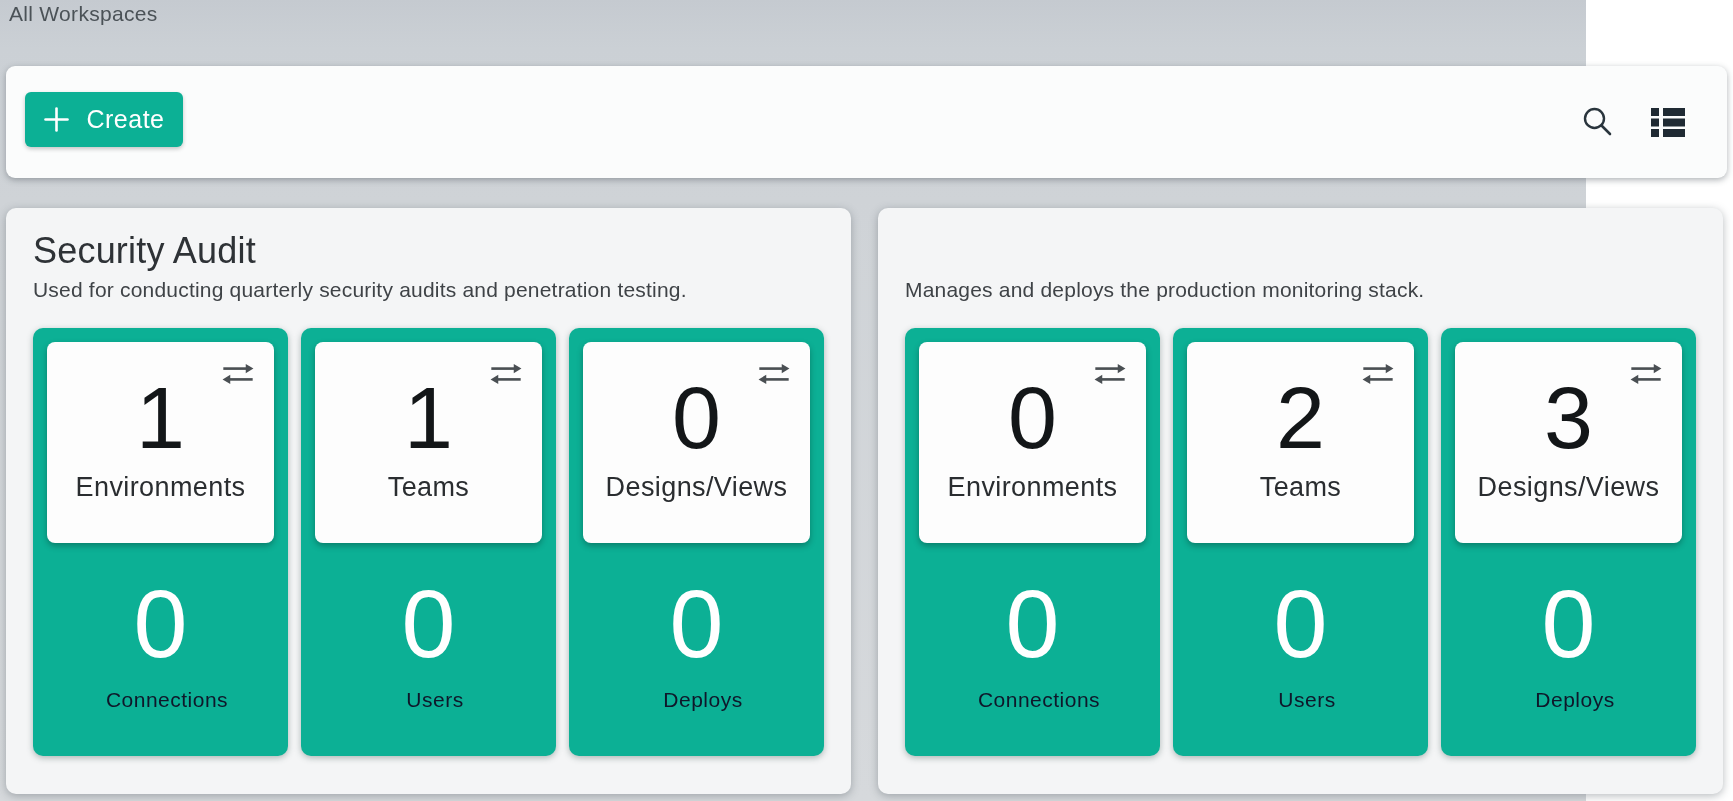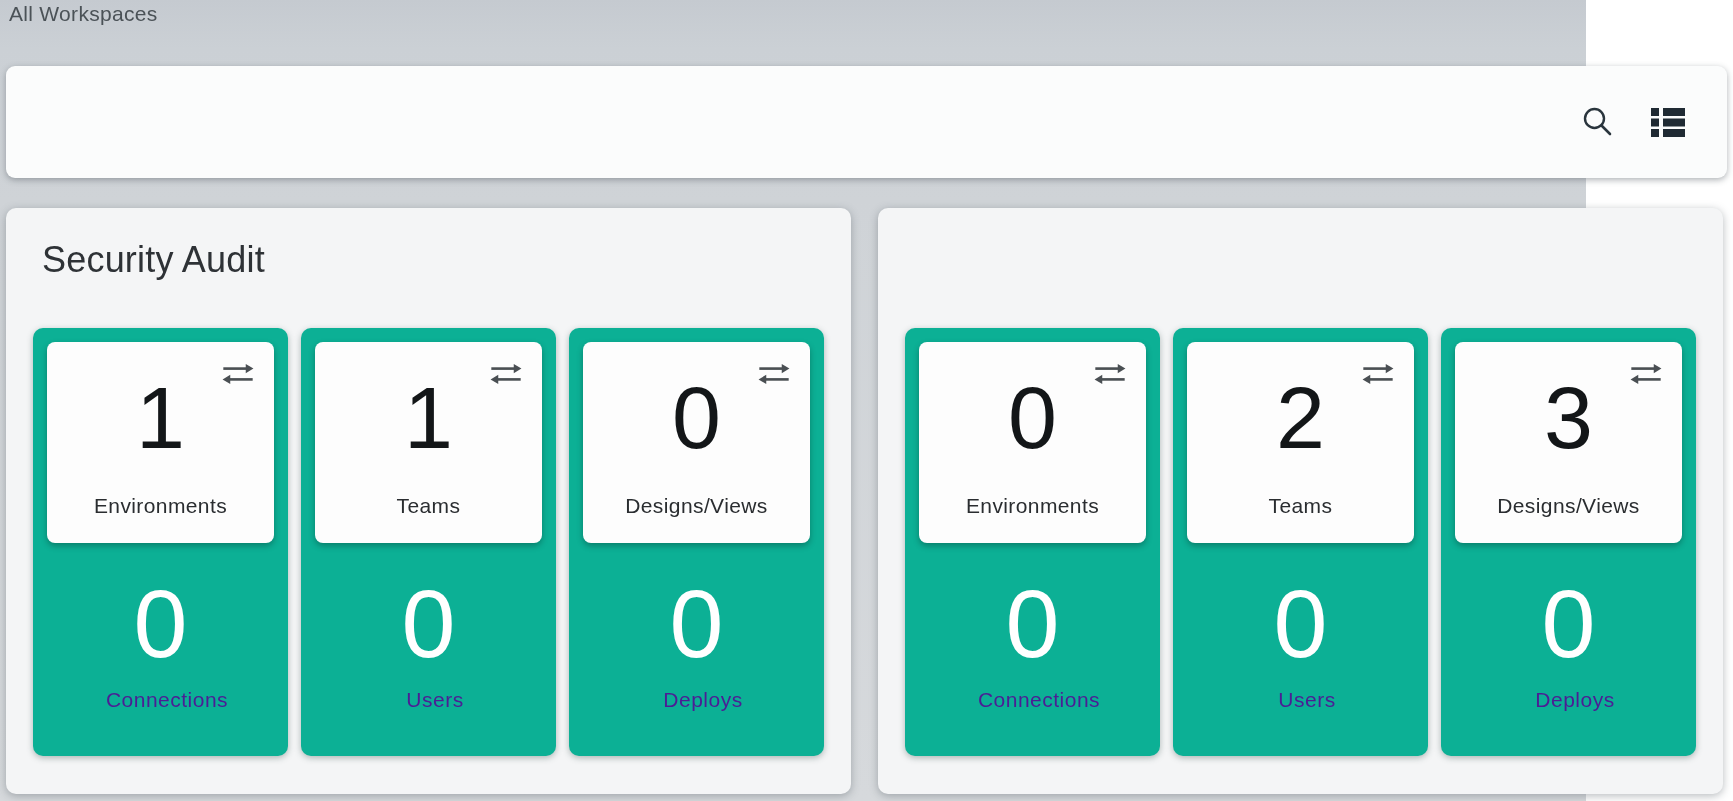--- a/index.html
+++ b/index.html
@@ -41,21 +41,21 @@
   .cards {
     position: absolute; left: 6px; top: 208px; width: 1717px; height: 586px;
     display: flex; gap: 27px;
   }
   .ws-card {
     position: relative; flex: 1; height: 586px;
     background: #f4f5f6; border-radius: 10px;
     box-shadow: 0 2px 8px rgba(75,84,92,0.40);
   }
   .ws-name {
-    position: absolute; top: 22px; left: 27px; margin: 9px;
+    position: absolute; top: 22px; left: 27px; margin: 0;
     font-size: 36px; font-weight: 500; color: #2e3236; letter-spacing: 0.2px;
   }
   .ws-desc {
     position: absolute; top: 70px; left: 27px; margin: 0;
     font-size: 21px; font-weight: 400; color: #3f4347; letter-spacing: 0.2px;
   }
   .tiles {
     position: absolute; top: 120px; left: 27px; right: 27px; height: 428px;
     display: flex; gap: 13px;
   }
@@ -67,40 +67,49 @@
     position: absolute; top: 14px; left: 14px; right: 14px; height: 201px;
     background: #fdfdfd; border-radius: 8px;
     box-shadow: 0 3px 6px rgba(0,0,0,0.28);
   }
   .swap { position: absolute; top: 20px; right: 19px; cursor: pointer; }
   .num-top {
     position: absolute; top: 32px; left: 0; right: 0; text-align: center;
     font-size: 88px; line-height: 1; color: #131618; font-weight: 400;
   }
   .lbl-top {
-    position: absolute; bottom: 25px; left: 0; right: 0; text-align: center;
-    font-size: 21px; color: #2a2d30; letter-spacing: 0.4px;
+    position: absolute; bottom: 40px; left: 0; right: 0; text-align: center;
+    font-size: 27px; color: #2a2d30; letter-spacing: 0.4px;
   }
   .num-bottom {
     position: absolute; top: 247px; left: 0; right: 0; text-align: center;
     font-size: 97px; line-height: 1; color: #ffffff; font-weight: 400;
   }
   .lbl-bottom {
     position: absolute; top: 360px; left: 13px; right: 0; text-align: center;
-    font-size: 21px; color: #4c1d95; letter-spacing: 0.5px;
+    font-size: 21px; color: #0f172a; letter-spacing: 0.5px;
   }
 </style>
 </head>
 <body>
 
 <div class="page">
 
   <div class="page-title">All Workspaces</div>
 
   <div class="toolbar">
+    <button class="create-btn">
+      <span style="display:flex">
+        <svg width="27" height="27" viewBox="0 0 27 27">
+          <line x1="13.5" y1="2.5" x2="13.5" y2="24.5" stroke="#ffffff" stroke-width="2.6" stroke-linecap="round"></line>
+          <line x1="2.5" y1="13.5" x2="24.5" y2="13.5" stroke="#ffffff" stroke-width="2.6" stroke-linecap="round"></line>
+        </svg>
+      </span>
+      <span>Create</span>
+    </button>
     <div class="toolbar-icons">
       <button class="icon-btn">
         <span style="display:flex">
           <svg width="36" height="36" viewBox="0 0 36 36">
             <circle cx="15.5" cy="14.5" r="9.5" fill="none" stroke="#2a353d" stroke-width="2.4"></circle>
             <line x1="22.5" y1="21.5" x2="31" y2="30" stroke="#2a353d" stroke-width="2.6" stroke-linecap="round"></line>
           </svg>
         </span>
       </button>
       <button class="icon-btn">
@@ -117,20 +126,21 @@
           </svg>
         </span>
       </button>
     </div>
   </div>
 
   <div class="cards">
 
     <section class="ws-card">
       <h2 class="ws-name">Security Audit</h2>
+      <p class="ws-desc">Used for conducting quarterly security audits and penetration testing.</p>
       <div class="tiles">
 
         <div class="tile">
           <div class="tile-top">
             <span class="swap" style="display:flex">
               <svg width="34" height="24" viewBox="0 0 44 30">
                 <line x1="3" y1="8" x2="34" y2="8" stroke="#4a4f53" stroke-width="3.4"></line>
                 <path d="M32 2 L42 8 L32 14 Z" fill="#4a4f53"></path>
                 <line x1="10" y1="22" x2="41" y2="22" stroke="#4a4f53" stroke-width="3.4"></line>
                 <path d="M12 16 L2 22 L12 28 Z" fill="#4a4f53"></path>
@@ -174,20 +184,21 @@
             <div class="lbl-top">Designs/Views</div>
           </div>
           <div class="num-bottom">0</div>
           <div class="lbl-bottom">Deploys</div>
         </div>
 
       </div>
     </section>
 
     <section class="ws-card">
+      <p class="ws-desc">Manages and deploys the production monitoring stack.</p>
       <div class="tiles">
 
         <div class="tile">
           <div class="tile-top">
             <span class="swap" style="display:flex">
               <svg width="34" height="24" viewBox="0 0 44 30">
                 <line x1="3" y1="8" x2="34" y2="8" stroke="#4a4f53" stroke-width="3.4"></line>
                 <path d="M32 2 L42 8 L32 14 Z" fill="#4a4f53"></path>
                 <line x1="10" y1="22" x2="41" y2="22" stroke="#4a4f53" stroke-width="3.4"></line>
                 <path d="M12 16 L2 22 L12 28 Z" fill="#4a4f53"></path>

